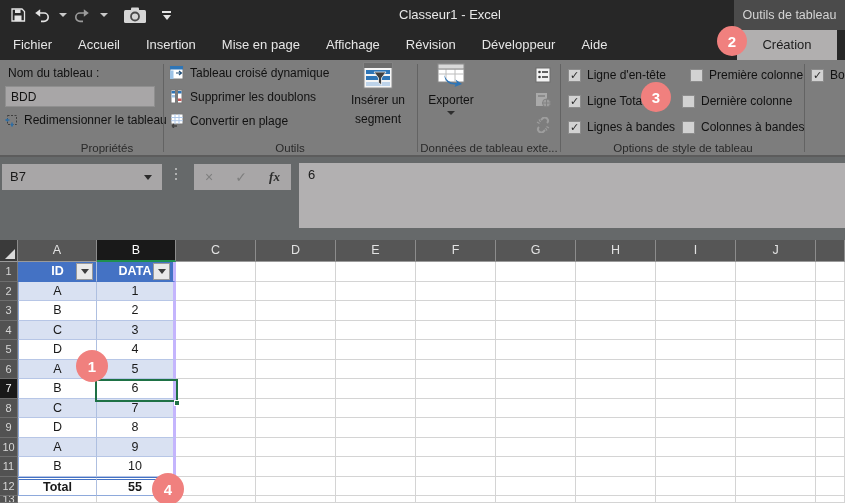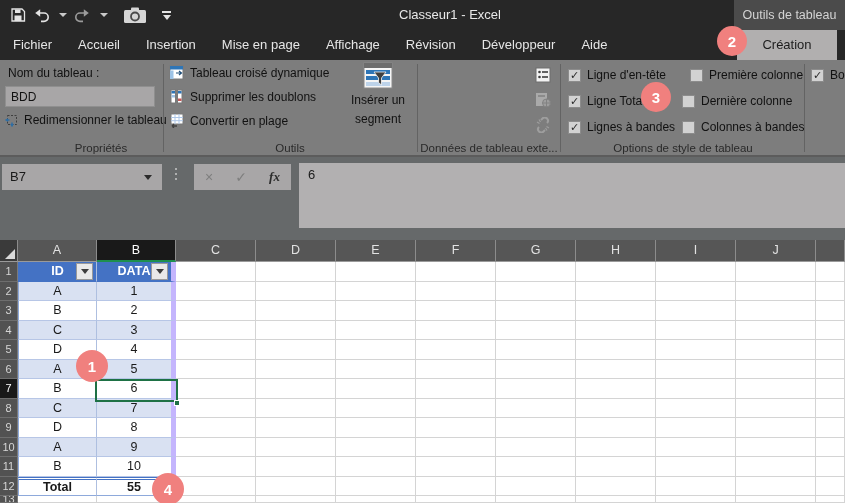--- a/index.html
+++ b/index.html
@@ -66,21 +66,21 @@
   #corner-cell .tri { position:absolute; right:2px; bottom:2px; width:0; height:0; border-left:10px solid transparent; border-bottom:10px solid #d9d9d9; }
   #grid-rows { position:absolute; left:0; top:22px; }
   .g-row { display:flex; }
   .row-hdr { width:18px; background:#525252; border-right:1px solid #7a7a7a; border-bottom:1px solid #6e6e6e; color:#d6d6d6; font-size:11px; display:flex; align-items:center; justify-content:center; overflow:hidden; }
   .row-hdr.sel { background:#191919; color:#fff; }
   .cell { background:#fff; border-right:1px solid #d4d4d4; border-bottom:1px solid #d4d4d4; font-size:12.5px; color:#1a1a1a; display:flex; align-items:center; justify-content:center; position:relative; overflow:visible; }
   .cell.tbl-header { background:#4472C4; color:#fff; font-weight:bold; border-right:1px solid #4472C4; border-bottom:1px solid #4472C4; }
   .cell.banded { background:#D9E1F2; }
   .cell.tbl-data { border-bottom:1px solid #b7c6e6; }
   .cell.col-a { border-left:1px solid #8EA9DB; border-right:1px solid #aebfe0; }
-  .cell.col-b { border-right:5px solid #c4b5fd; }
+  .cell.col-b { border-right:3px solid #c4b5fd; }
   .cell.tbl-header.col-a { border-left:1px solid #4472C4; }
   .cell.tbl-total { background:#fff; font-weight:bold; border-top:3px double #4472C4; border-bottom:1px solid #8EA9DB; }
   .filter-btn { position:absolute; right:3px; top:50%; margin-top:-8.5px; width:17px; height:17px; background:#e9e9e9; border:1px solid #9a9a9a; display:flex; align-items:center; justify-content:center; }
   .filter-btn .tri { width:0; height:0; border-left:4px solid transparent; border-right:4px solid transparent; border-top:5px solid #3d3d3d; }
 
   #selection-border { position:absolute; left:95px; top:139px; width:83px; height:23px; border:2px solid #1E7145; z-index:20; pointer-events:none; }
   #fill-handle { position:absolute; left:77px; top:19px; width:6px; height:6px; background:#1E7145; border:1px solid #fff; }
 
   
   .badge { position:absolute; border-radius:50%; background:#F0807E; color:#fff; font-weight:bold; font-size:15px; display:flex; align-items:center; justify-content:center; z-index:60; }
@@ -151,21 +151,21 @@
     <div id="resize-btn">
       <span>
         <svg width="14" height="14" viewBox="0 0 14 14">
             <rect x="2.5" y="2.5" width="9" height="9" fill="none" stroke="#3f3f3f" stroke-dasharray="2 1.5"></rect>
             <path d="M0.5 7 h4 M7 9.5 v4" stroke="#2e6da4" stroke-width="1.5"></path>
             <path d="M0.5 7 l2.5-2 v4 Z M7 13.5 l-2-2.5 h4 Z" fill="#2e6da4"></path>
           </svg>
       </span>
       <span class="rbn-text">Redimensionner le tableau</span>
     </div>
-    <div class="grp-label" style="left:6px; width:190px;">Propriétés</div>
+    <div class="grp-label" style="left:12px; width:190px;">Propriétés</div>
     <div class="vsep" style="left:163px;"></div>
 
     <div id="tools-items">
         <div class="tool-item" style="left: 169px; top: 5px;">
           <span>
             <svg width="15" height="15" viewBox="0 0 15 15">
               <rect x="1" y="1" width="13" height="13" fill="#fff" stroke="#7a7a7a"></rect>
               <rect x="1" y="1" width="13" height="3.5" fill="#2e75b6"></rect>
               <rect x="1" y="5.5" width="3.5" height="8.5" fill="#9dc3e6"></rect>
               <path d="M7 8 h5 M10 6 l2.5 2 L10 10" stroke="#1f4e79" fill="none" stroke-width="1.2"></path>
@@ -207,20 +207,32 @@
             <rect x="3" y="20" width="24" height="4" fill="#bdd3ea"></rect>
             <path d="M11 10 h12 l-4.5 6 v7 l-3 -2.5 v-4.5 Z" fill="#3f3f3f" stroke="#f5f5f5" stroke-width="0.8"></path>
           </svg>
       </span>
       <span class="rbn-text">Insérer un</span>
       <span class="rbn-text">segment</span>
     </div>
     <div class="grp-label" style="left:165px; width:250px;">Outils</div>
     <div class="vsep" style="left:417px;"></div>
 
+    <div class="big-btn" style="left:424px;">
+      <span>
+        <svg width="30" height="28" viewBox="0 0 30 28">
+            <rect x="2" y="2" width="26" height="18" fill="#fff" stroke="#8a8a8a"></rect>
+            <path d="M2 7 h26 M2 12 h26 M10 2 v18 M19 2 v18" stroke="#bcbcbc"></path>
+            <rect x="2" y="2" width="26" height="5" fill="#d9d9d9" stroke="#8a8a8a"></rect>
+            <path d="M8 13 q4 9 13 8 l-1.5 -3.5 l6.5 4.5 l-7.5 3 l1 -2.5 q-10 0.5 -11.5 -9.5 Z" fill="#2e75b6"></path>
+          </svg>
+      </span>
+      <span class="rbn-text">Exporter</span>
+      <span class="caret-dk"></span>
+    </div>
     <span class="small-ico" style="top:6px;">
       <svg width="16" height="16" viewBox="0 0 16 16">
           <rect x="1" y="1" width="14" height="14" fill="#f2f2f2" stroke="#6e6e6e"></rect>
           <circle cx="4.5" cy="5" r="1.3" fill="#3f3f3f"></circle>
           <rect x="7" y="4.2" width="6" height="1.6" fill="#3f3f3f"></rect>
           <circle cx="4.5" cy="10" r="1.3" fill="#3f3f3f"></circle>
           <rect x="7" y="9.2" width="6" height="1.6" fill="#3f3f3f"></rect>
         </svg>
     </span>
     <span class="small-ico" style="top:31px;">

